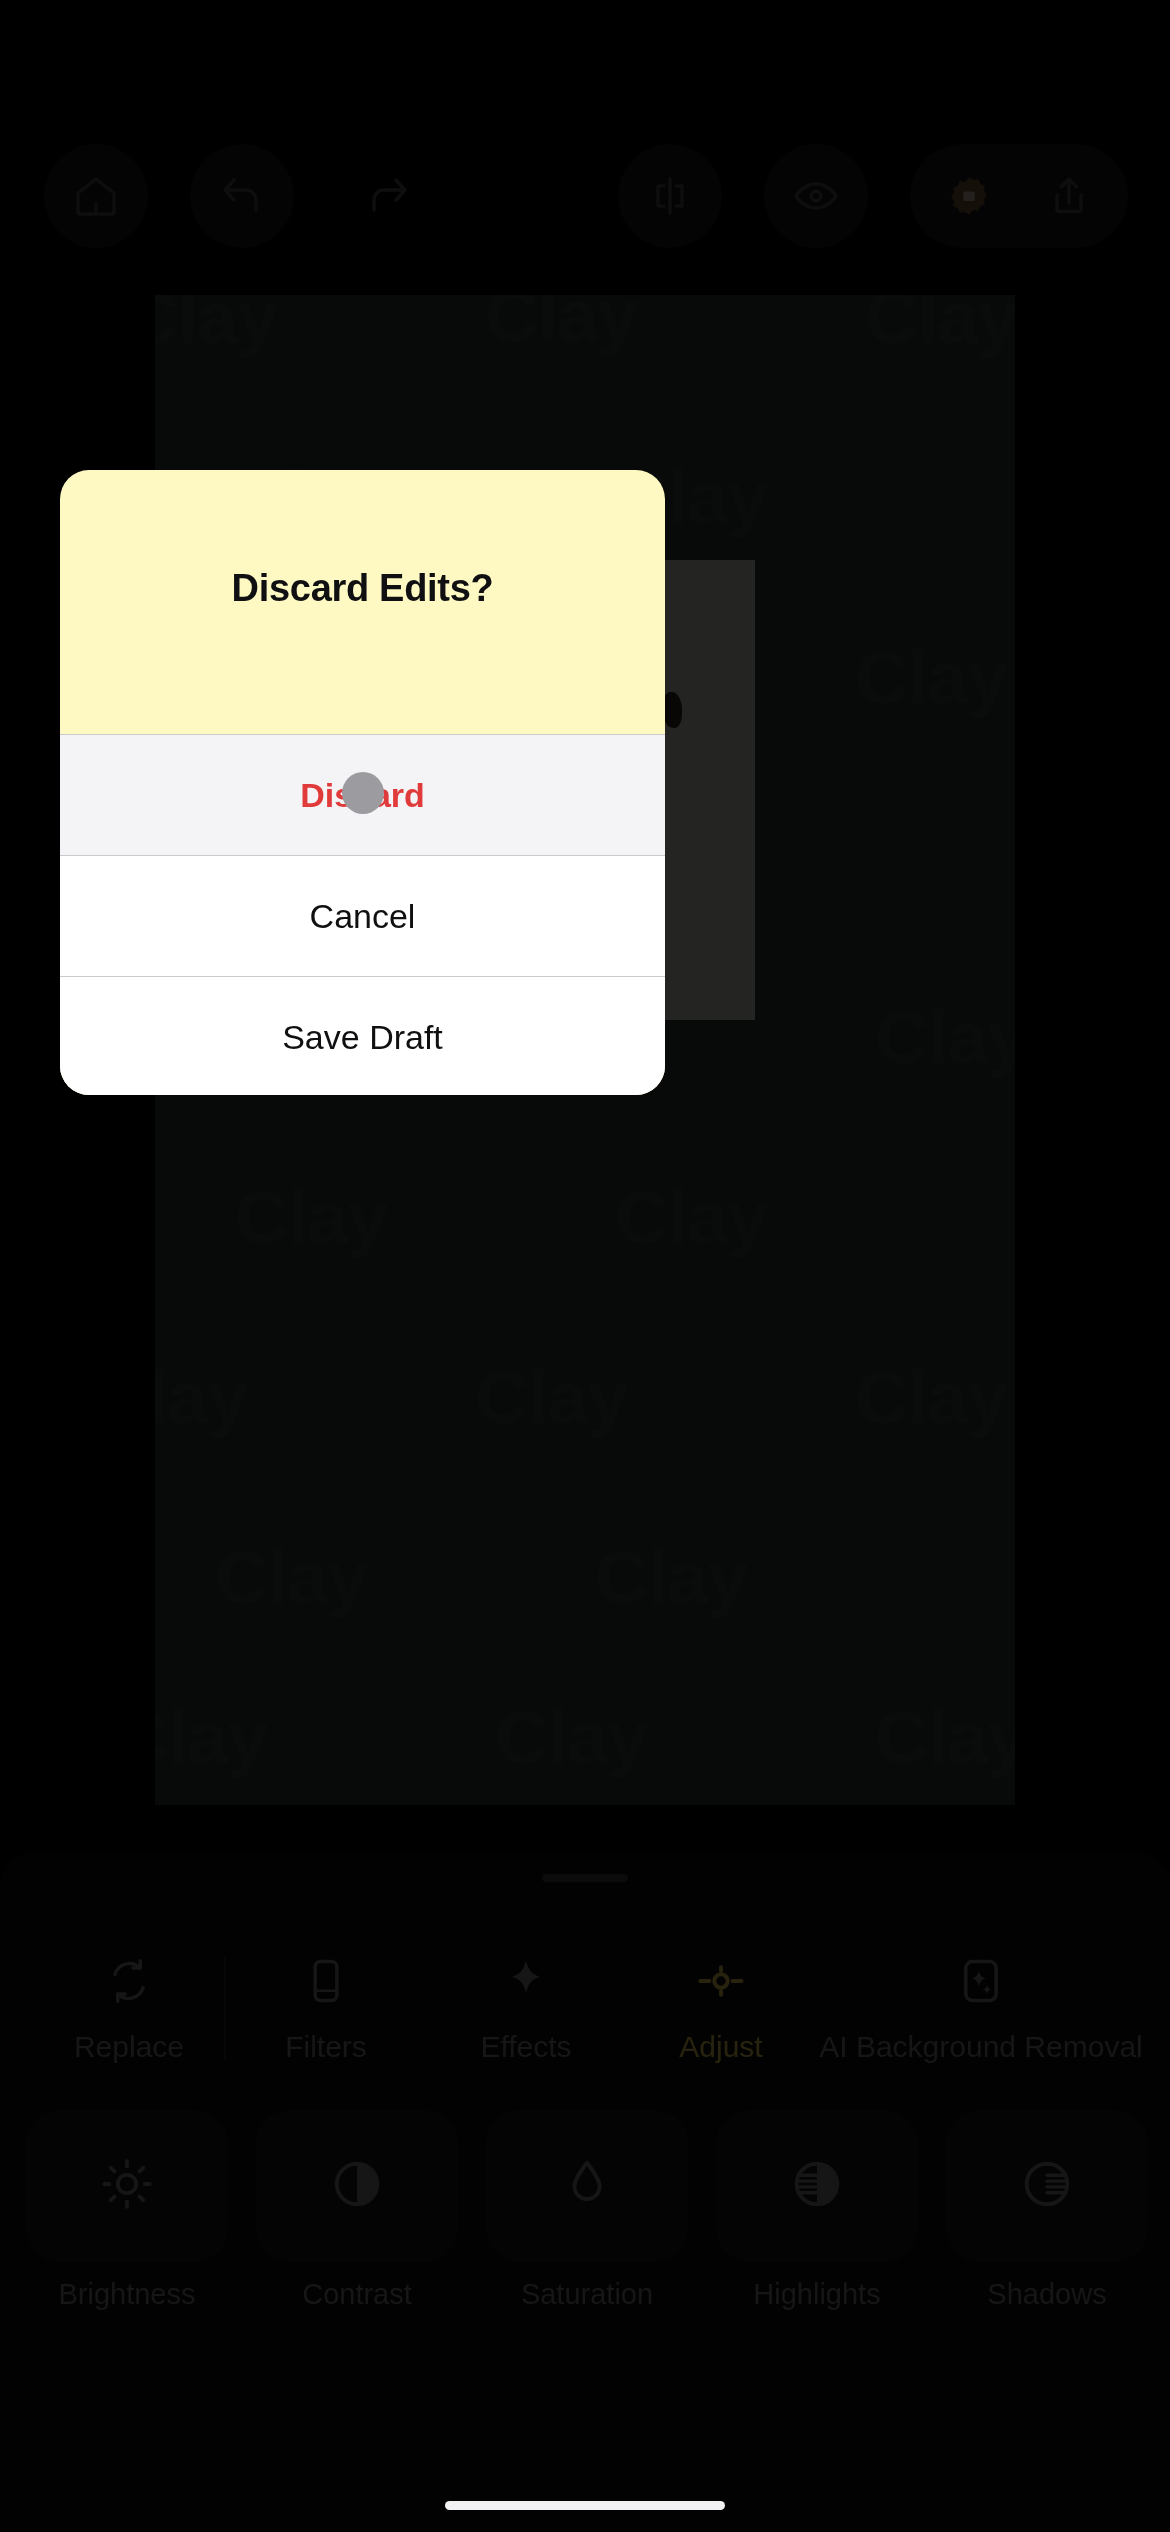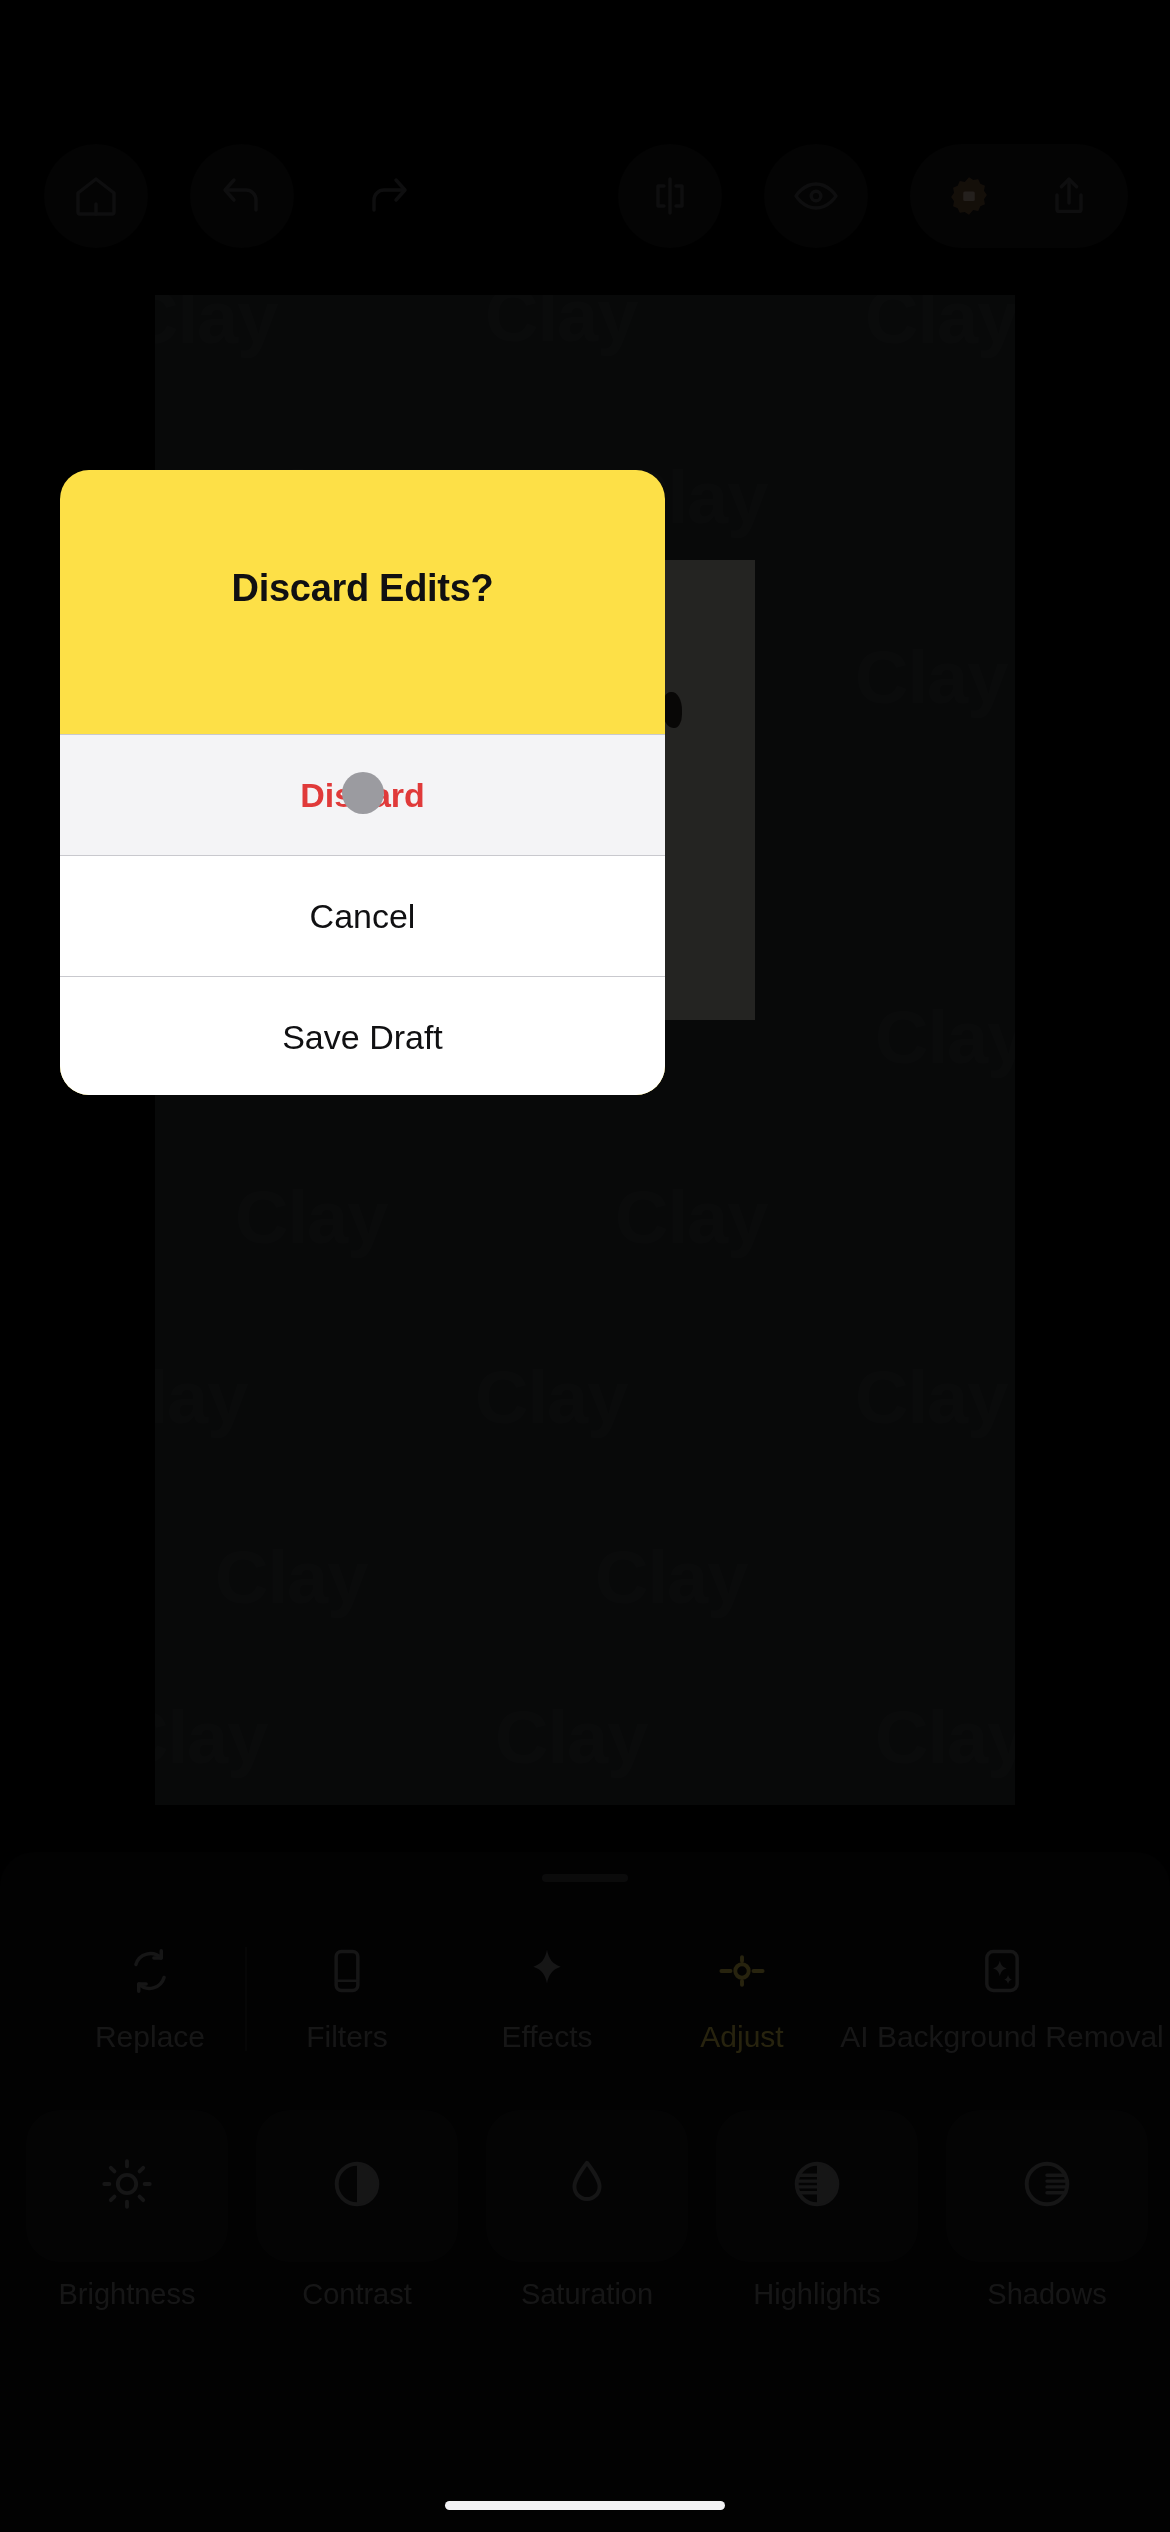--- a/index.html
+++ b/index.html
@@ -70,22 +70,22 @@
   #sheet {
     position:absolute; left:0; bottom:0; width:1170px; height:680px;
     background:#0b0b0c;
     border-radius:34px 34px 0 0;
   }
   #grabber {
     position:absolute; top:22px; left:50%; transform:translateX(-50%);
     width:86px; height:8px; border-radius:4px; background:#39393c;
   }
   #tabrow {
-    position:absolute; top:62px; left:0; width:982px; height:170px;
-    display:flex; align-items:center;padding-left:21px;
+    position:absolute; top:72px; left:0; width:982px; height:170px;
+    display:flex; align-items:center;
   }
   .tab {
     flex:none; display:flex; flex-direction:column; align-items:center; gap:16px;
     color:#6f6f73; font-size:30px;
   }
   .tab.selected { color:#c8b34a; }
   .tab.selected svg { stroke:#c8b34a; }
   .tab-sep { width:2px; height:104px; background:#202023; flex:none; }
 
   #toolsrow {
@@ -102,21 +102,21 @@
   #homebar {
     position:absolute; bottom:22px; left:50%; transform:translateX(-50%);
     width:280px; height:9px; border-radius:5px; background:#f2f2f4;
   }
 
   
   #scrim { position:absolute; inset:0; background:rgba(0,0,0,0.42); }
   #dialog {
     position:absolute; left:60px; top:470px;
     width:605px; height:625px;
-    background:#fde047; border-radius:29px;
+    background:#fef9c3; border-radius:29px;
     overflow:hidden;
     display:flex; flex-direction:column;
   }
   #dlg-head {
     flex:none; height:264px;
     display:flex; flex-direction:column; align-items:center; justify-content:center;
     padding:0 34px;
   }
   #dlg-title {
     font-size:38px; font-weight:700; color:#101012;

